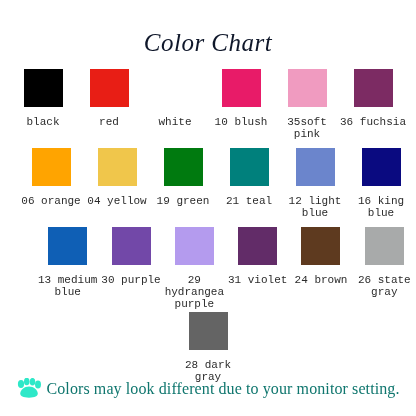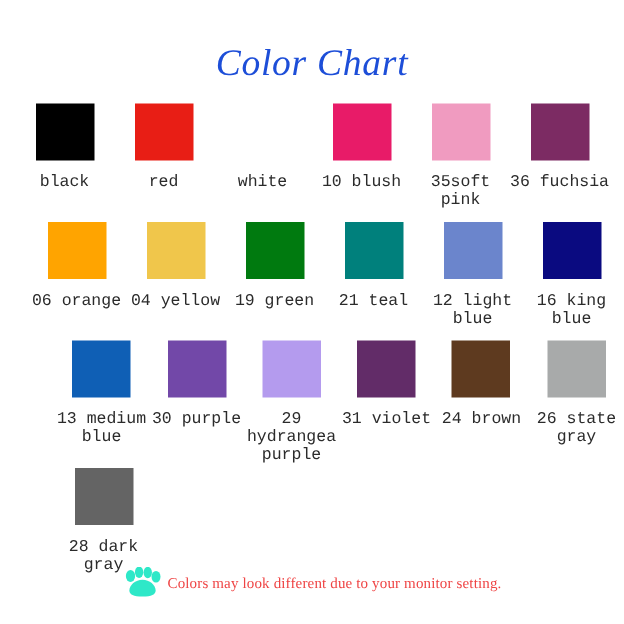--- a/index.html
+++ b/index.html
@@ -19,37 +19,36 @@
     height: 416px;
     position: relative;
     box-sizing: border-box;
   }
   .chart-title {
     text-align: center;
     font-family: "Liberation Serif", serif;
     font-size: 25px;
     font-style: italic;
     font-weight: 400;
-    color: #1d4ed8;
+    color: #0f172a;
     letter-spacing: 0.5px;
     margin: 0;
     padding-top: 30px;
     line-height: 1;
   }
   .grid {
     margin-top: 14px;
   }
   .row {
     display: flex;
     justify-content: center;
     align-items: flex-start;
   }
   .row-4 {
-    justify-content: space-between;
-    padding-left: 36px;
+    justify-content: center;
   }
   .cell {
     width: 66px;
     display: flex;
     flex-direction: column;
     align-items: center;
     position: relative;
   }
   .swatch {
     width: 39px;
@@ -84,22 +83,22 @@
   }
   .paw-icon {
     width: 26px;
     height: 22px;
     margin-right: 4px;
     flex: none;
     display: block;
   }
   .footer-text {
     font-family: "Liberation Serif", serif;
-    font-size: 10px;
-    color: #ef4444;
+    font-size: 16px;
+    color: #0f766e;
     letter-spacing: 0.1px;
   }
 </style>
 </head>
 <body>
 
 <div class="page">
 
   <h1 class="chart-title">Color Chart</h1>
 

